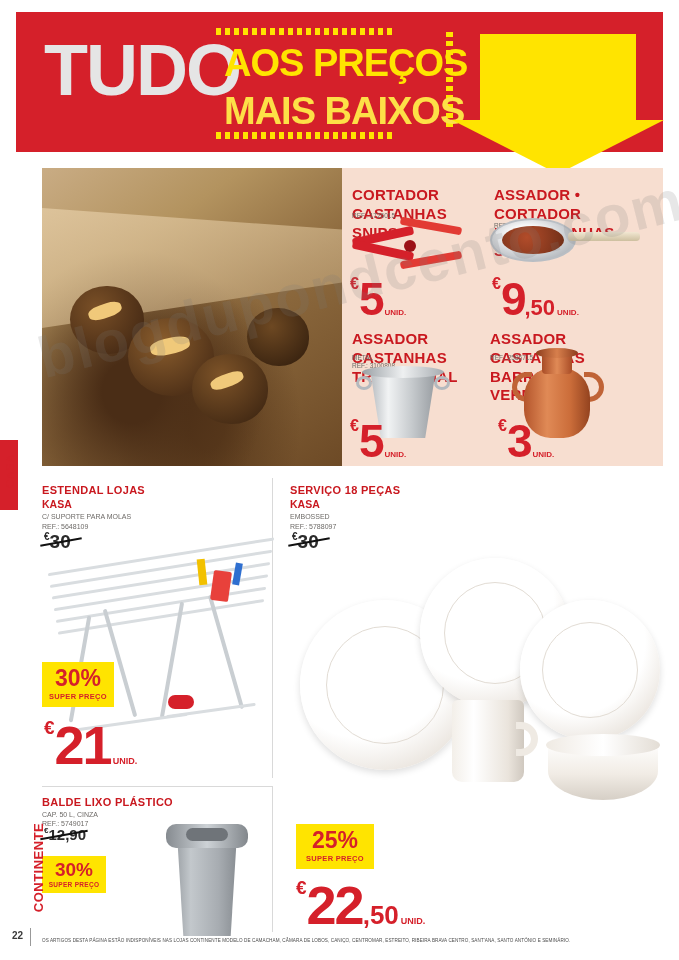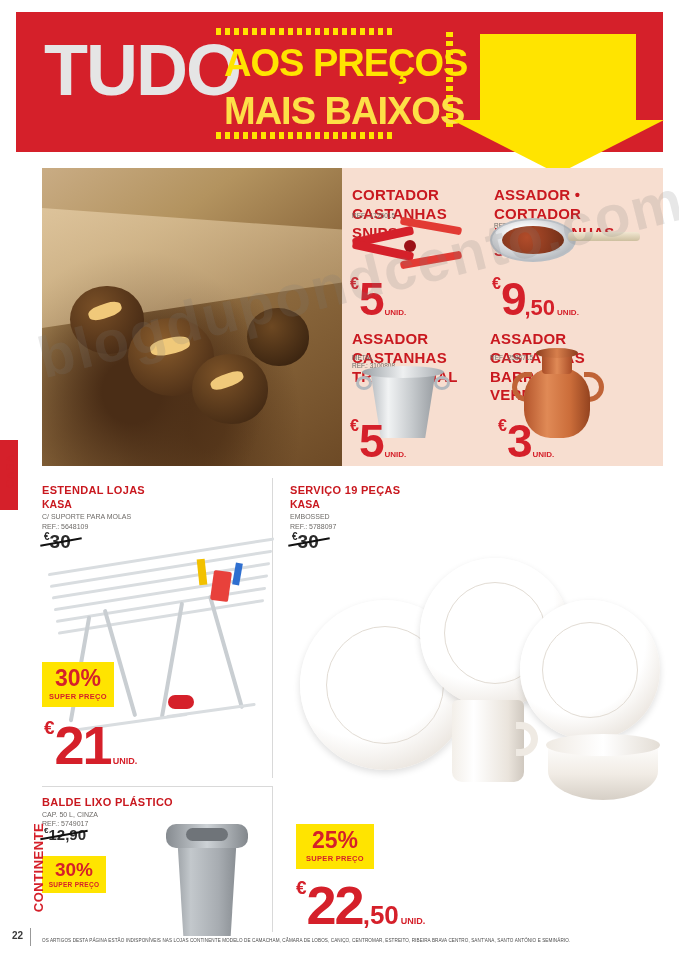--- a/index.html
+++ b/index.html
@@ -498,21 +498,21 @@
   </div>
 
   <div class="badge-yellow" style="left:42px; top:662px; width:72px;">
     <div class="badge-pct">30%</div>
     <div class="badge-super">SUPER PREÇO</div>
   </div>
   <div class="price" style="left:44px; top:718px;">
     <span class="eur" style="font-size:19px;">€</span><span class="big" style="font-size:54px;">21</span><span class="unid" style="font-size:9px;">UNID.</span>
   </div>
 
-  <div class="prod-title" style="left:290px; top:484px;">SERVIÇO 19 PEÇAS</div>
+  <div class="prod-title" style="left:290px; top:484px;">SERVIÇO 18 PEÇAS</div>
   <div class="prod-brand" style="left:290px; top:498px;">KASA</div>
   <div class="prod-desc" style="left:290px; top:512px;">EMBOSSED</div>
   <div class="prod-desc" style="left:290px; top:522px;">REF.: 5788097</div>
   <div class="old-price" style="left:292px; top:531px;">
     <span class="e">€</span><span>30</span>
   </div>
   <div class="strike" style="left:288px; top:541px; width:42px;"></div>
 
   <div>
     <div class="plate" style="left:300px; top:600px; width:170px; height:170px;"></div>

